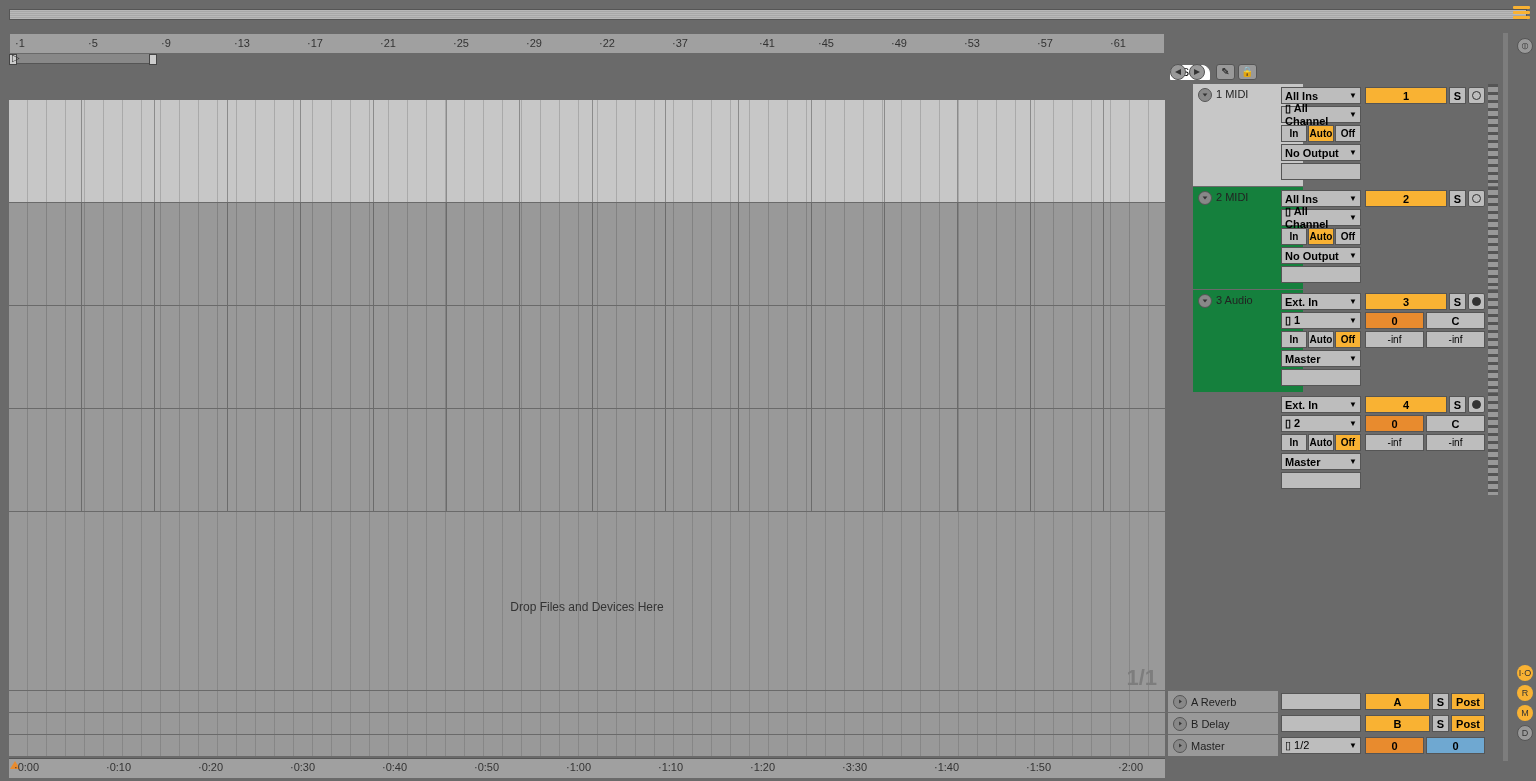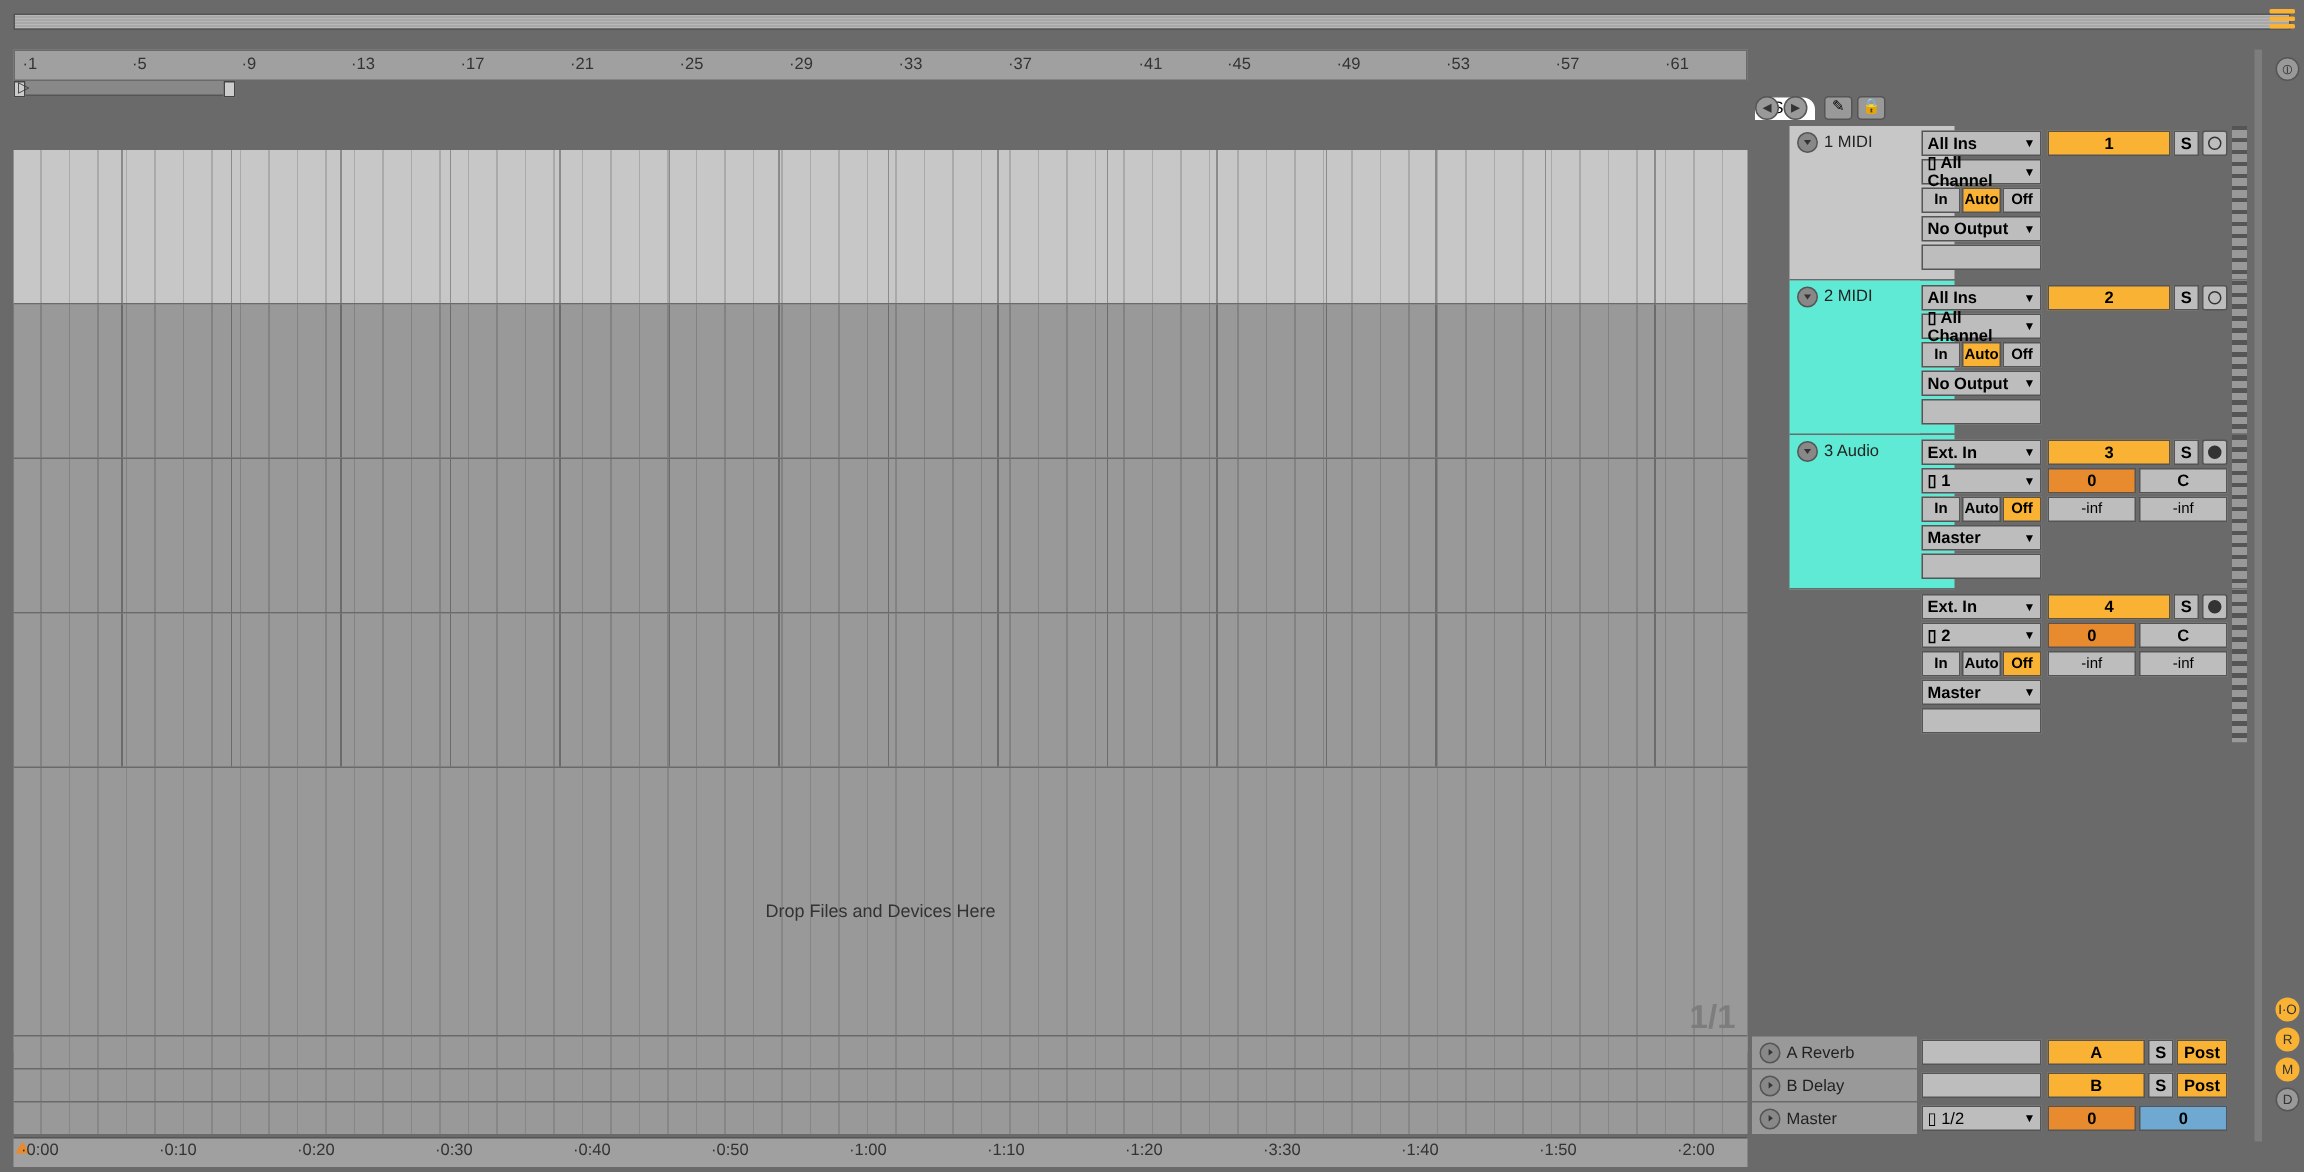--- a/index.html
+++ b/index.html
@@ -33,21 +33,21 @@
 
 .arrange { position:absolute; top:100px; left:9px; width:1156px; }
 .track-lane { height:103px; border-bottom:1px solid #6a6a6a; background:#999; 
   background-image:repeating-linear-gradient(90deg,transparent,transparent 18px,rgba(0,0,0,.15) 18px,rgba(0,0,0,.15) 19px),repeating-linear-gradient(90deg,transparent,transparent 72px,rgba(0,0,0,.3) 72px,rgba(0,0,0,.3) 73px); }
 .track-lane.sel { background-color:#c7c7c7; }
 .drop-zone { height:190px; background:#999; font-size:12px; color:#333; display:flex; align-items:center; justify-content:center;
   background-image:repeating-linear-gradient(90deg,transparent,transparent 18px,rgba(0,0,0,.12) 18px,rgba(0,0,0,.12) 19px); border-bottom:1px solid #555;}
 
 
 .track-headers { position:absolute; top:84px; left:1168px; width:110px;margin-left:25px; }
-.th { height:103px; border-bottom:1px solid #6a6a6a; background:#5eead4; padding:4px 5px; font-size:11px; color:#222; position:relative; }
+.th { height:103px; border-bottom:1px solid #6a6a6a; background:#15803d; padding:4px 5px; font-size:11px; color:#222; position:relative; }
 .th.sel { background:#c7c7c7; }
 .th .fold { width:14px; height:14px; background:#888; border:1px solid #555; border-radius:50%; display:inline-flex; align-items:center; justify-content:center; margin-right:4px; cursor:pointer; vertical-align:middle;}
 .th .fold svg { width:8px; height:8px; }
 
 
 .io-col { position:absolute; top:84px; left:1280px; width:82px; }
 .io { height:103px; border-bottom:1px solid #6a6a6a; padding:3px 1px; display:flex; flex-direction:column; gap:2px;font-weight:bold; }
 .sel-box { height:17px; background:#bdbdbd; border:1px solid #555; font-size:11px; padding:0 3px; display:flex; align-items:center; justify-content:space-between; cursor:pointer; }
 .sel-box .arr { font-size:8px; }
 .row3 { display:flex; gap:1px; }
@@ -118,21 +118,21 @@
 <div class="ruler-wrap">
   <div class="ruler" id="ruler">
       <span style="left: 5px;">·1</span>
       <span style="left: 78px;">·5</span>
       <span style="left: 151px;">·9</span>
       <span style="left: 224px;">·13</span>
       <span style="left: 297px;">·17</span>
       <span style="left: 370px;">·21</span>
       <span style="left: 443px;">·25</span>
       <span style="left: 516px;">·29</span>
-      <span style="left: 589px;">·33</span>
+      <span style="left: 589px;">·22</span>
       <span style="left: 662px;">·37</span>
       <span style="left: 749px;">·41</span>
       <span style="left: 808px;">·45</span>
       <span style="left: 881px;">·49</span>
       <span style="left: 954px;">·53</span>
       <span style="left: 1027px;">·57</span>
       <span style="left: 1100px;">·61</span>
     </div>
   <div class="loop-bar">
       <span class="play-mark">▷</span>

